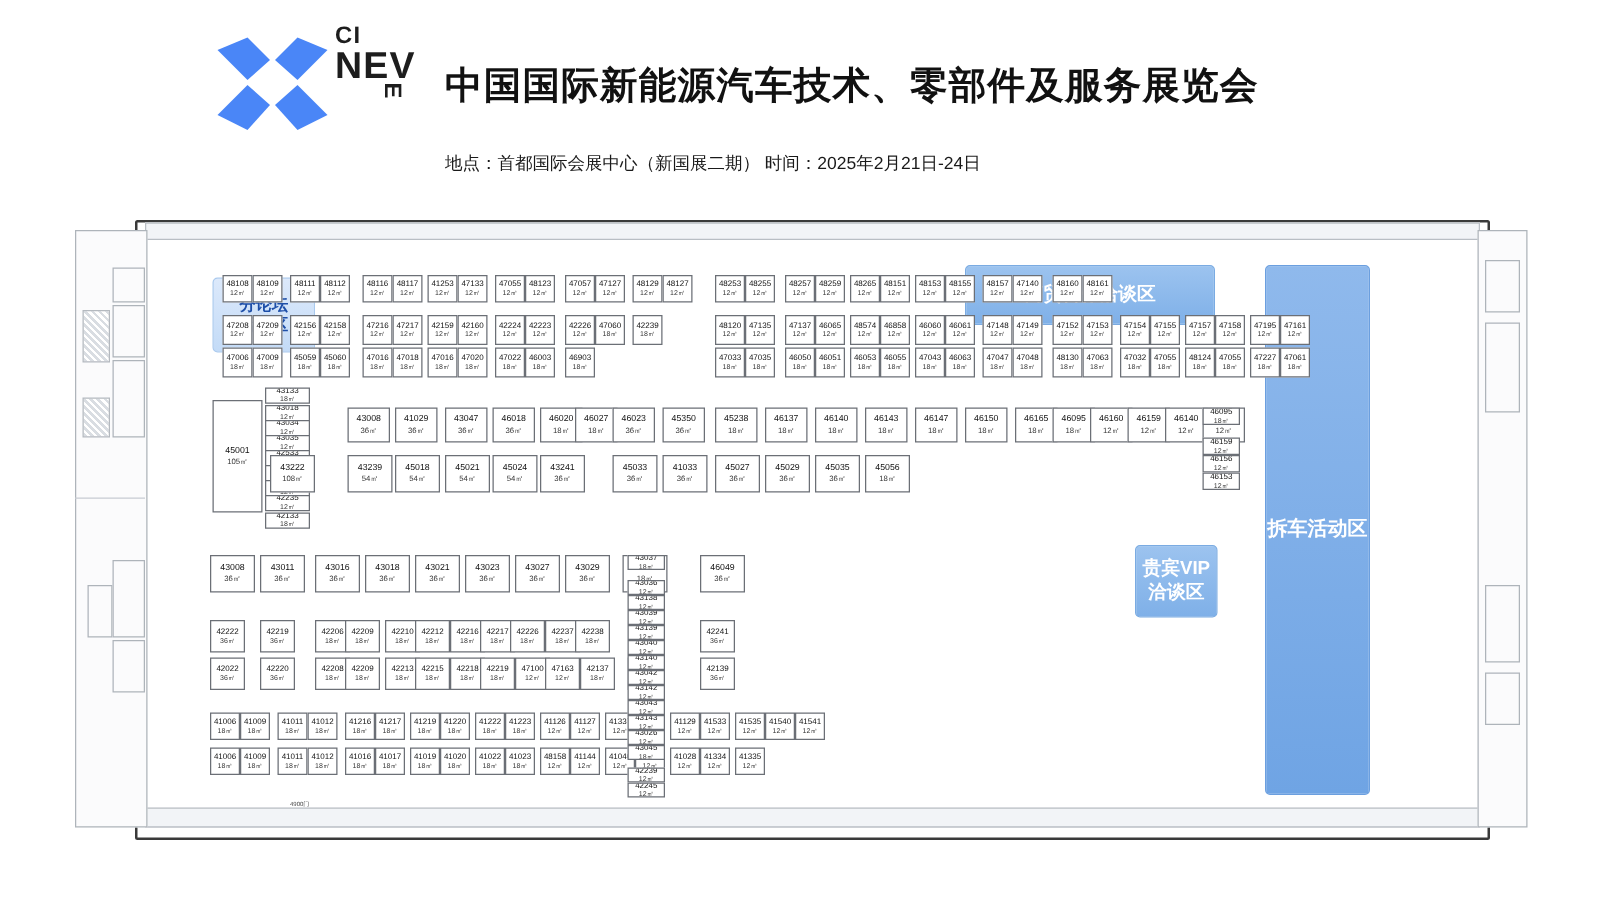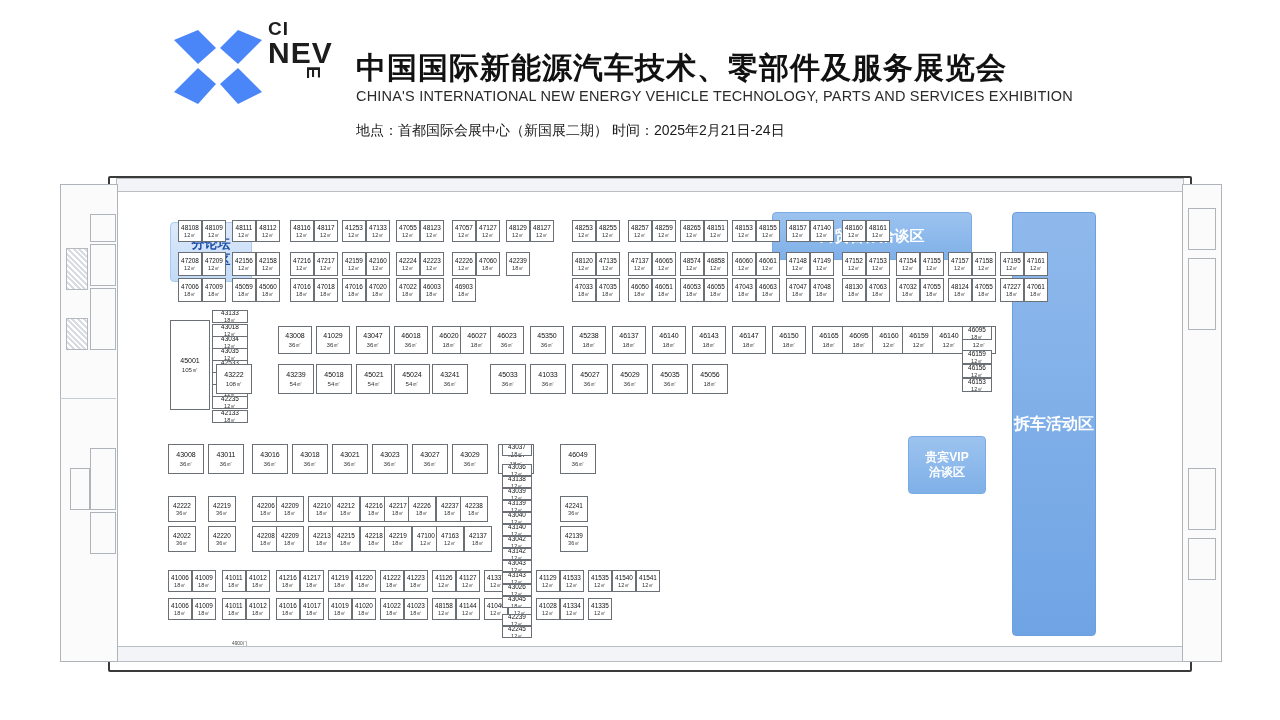--- a/index.html
+++ b/index.html
@@ -75,21 +75,20 @@
       <path d="M6,66 L30,78 L48,58 L30,42 Z" fill="#4a86f7"></path>
       <path d="M94,66 L70,78 L52,58 L70,42 Z" fill="#4a86f7"></path>
     </svg>
   </div>
   <div class="logo-text">
     <span class="ci">CI</span>
     <span class="nev">NEV</span>
     <span class="e">E</span>
   </div>
   <div class="title-cn">中国国际新能源汽车技术、零部件及服务展览会</div>
-  <div class="title-en">CHINA'S INTERNATIONAL NEW ENERGY VEHICLE TECHNOLOGY, PARTS AND SERVICES EXHIBITION</div>
   <div class="subinfo">地点：首都国际会展中心（新国展二期）    时间：2025年2月21日-24日</div>
 </div>
 
 <div class="plan">
 
   <div class="hall-outline"></div>
   <div class="hall-inner"></div>
 
   <div class="wallband" style="left:56px;top:10px;width:1066px;height:12px;"></div>
   <div class="wallband" style="left:56px;top:478px;width:1066px;height:14px;"></div>
@@ -112,21 +111,21 @@
   <div class="arch" style="left:1128px;top:370px;width:26px;height:40px;"></div>
 
   <div class="zone light" style="left:110px;top:54px;width:82px;height:60px;font-size:13px;white-space:pre-line;">分论坛
 活动区</div>
 
   <div class="zone mid" style="left:712px;top:44px;width:200px;height:48px;font-size:15px;">商贸合作洽谈区</div>
 
   <div class="zone deep" style="left:952px;top:44px;width:84px;height:424px;font-size:16px;">拆车活动区</div>
 
 
-  <div class="zone mid" style="left:848px;top:268px;width:78px;height:58px;font-size:12px;white-space:pre-line;">贵宾VIP
+  <div class="zone mid" style="left:848px;top:268px;width:66px;height:58px;font-size:15px;white-space:pre-line;">贵宾VIP
 洽谈区</div>
 
 
   <div id="booth-layer">
       <div class="booth" style="left: 118px; top: 52px; width: 24px; height: 22px;">
         <span class="bn">48108</span>
         <span class="ba">12㎡</span>
       </div>
       <div class="booth" style="left: 142px; top: 52px; width: 24px; height: 22px;">
         <span class="bn">48109</span>

